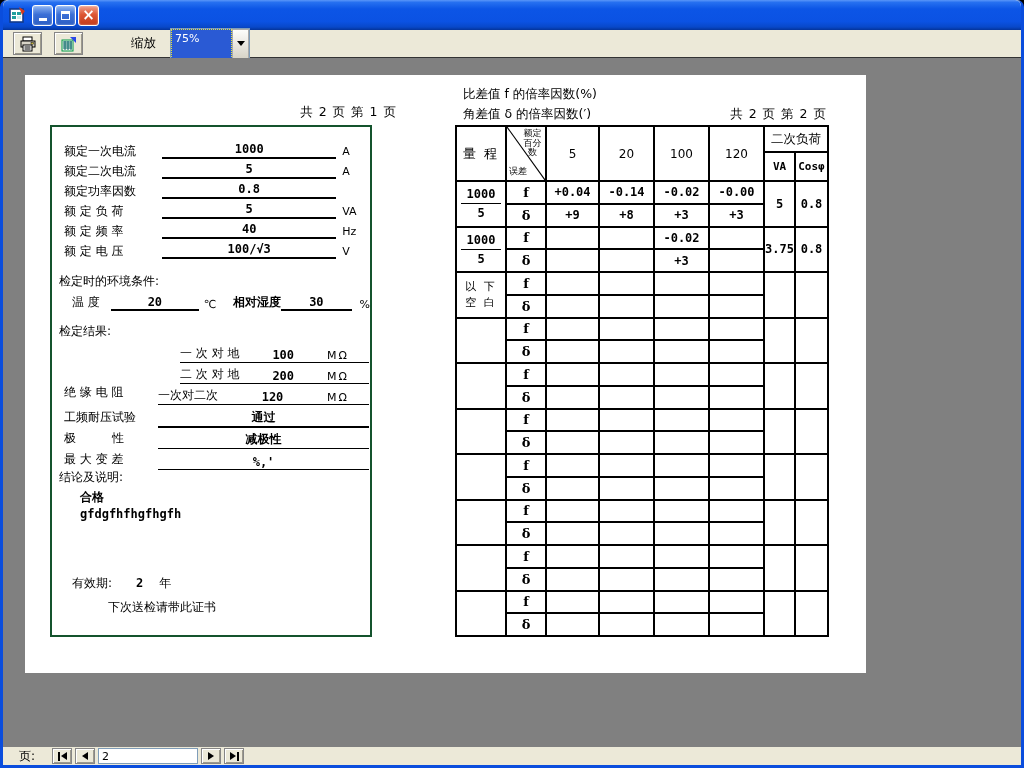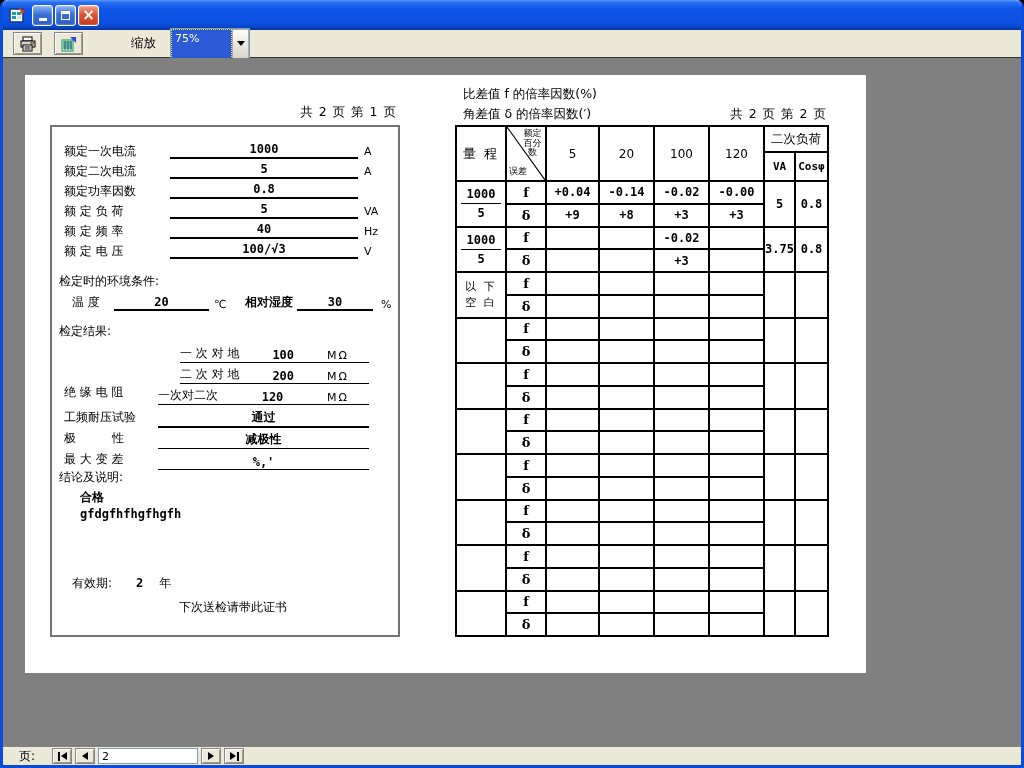--- a/index.html
+++ b/index.html
@@ -64,21 +64,21 @@
   
   .preview{ flex:1; background:#808080; position:relative; overflow:hidden; }
   .paper{ position:absolute; left:22px; top:17px; width:841px; height:598px; background:#fff; }
 
   .p1-ind{ position:absolute; left:250px; top:29px; width:122px; text-align:right; font-size:12.5px; letter-spacing:1px; }
   .p2-t1{ position:absolute; left:438px; top:11px; font-size:12.5px; }
   .p2-t2{ position:absolute; left:438px; top:31px; font-size:12.5px; }
   .p2-ind{ position:absolute; left:645px; top:31px; width:157px; text-align:right; font-size:12.5px; letter-spacing:1px; }
 
   
-  .form-box{ position:absolute; left:25px; top:50px; width:350px; height:512px; border:2px solid #737373; }
+  .form-box{ position:absolute; left:25px; top:50px; width:322px; height:512px; border:2px solid #14532d; }
   .val{ font-family:"DejaVu Sans Mono","Liberation Mono",monospace; font-weight:bold; font-size:12px; }
   .fields{ position:absolute; top:12px; left:0; right:0; }
   .f-row{ display:flex; height:20px; align-items:flex-end; padding-left:12px; }
   .f-label{ width:106px; font-size:12px; line-height:15px; }
   .f-line{ width:188px; border-bottom:2px solid #000; text-align:center; line-height:15px; }
   .f-unit{ width:36px; padding-left:6px; font-size:11px; line-height:15px; }
 
   .env-title{ position:absolute; left:7px; top:146px; }
   .env-row{ position:absolute; top:164px; left:0; right:0; display:flex; align-items:flex-end; height:20px; padding-left:20px; }
   .e1{ width:42px; } .eline1{ width:95px; border-bottom:2px solid #000; text-align:center; }
@@ -100,21 +100,21 @@
   .u-row{ position:absolute; left:0; right:0; display:flex; align-items:flex-end; height:21px; }
   .u-label{ position:absolute; left:12px; bottom:2px; }
   .u-line{ margin-left:106px; width:211px; text-align:center; border-bottom:1px solid #000; }
   .u-line.thick{ border-bottom-width:2px; }
 
   .concl-title{ position:absolute; left:7px; top:342px; }
   .concl-1{ position:absolute; left:28px; top:362px; font-weight:bold; }
   .concl-2{ position:absolute; left:28px; top:380px; }
   .valid-row{ position:absolute; left:20px; top:448px; display:flex; align-items:baseline; }
   .valid-val{ margin-left:24px; } .valid-unit{ margin-left:16px; }
-  .footer-note{ position:absolute; left:0; right:0; top:472px; text-align:center; padding-left:16px; }
+  .footer-note{ position:absolute; left:0; right:0; top:472px; padding-left:56px; }
 
   
   .mtable{ position:absolute; left:430px; top:50px; border-collapse:collapse; table-layout:fixed; width:372px; }
   .mtable td{ border:2px solid #000; text-align:center; vertical-align:middle; padding:0; overflow:hidden; }
   .mtable .h1 td{ height:26px; }
   .mtable .h2 td{ height:29px; border-top-width:1px; font-family:"DejaVu Sans Mono","Liberation Mono",monospace; font-weight:bold; font-size:11px; }
   .c-range{ font-size:13px; letter-spacing:2px; }
   .c-pct{ font-size:12px; }
   .c-load{ font-size:12.5px; }
   .thin-l{ border-left-width:1px !important; }

